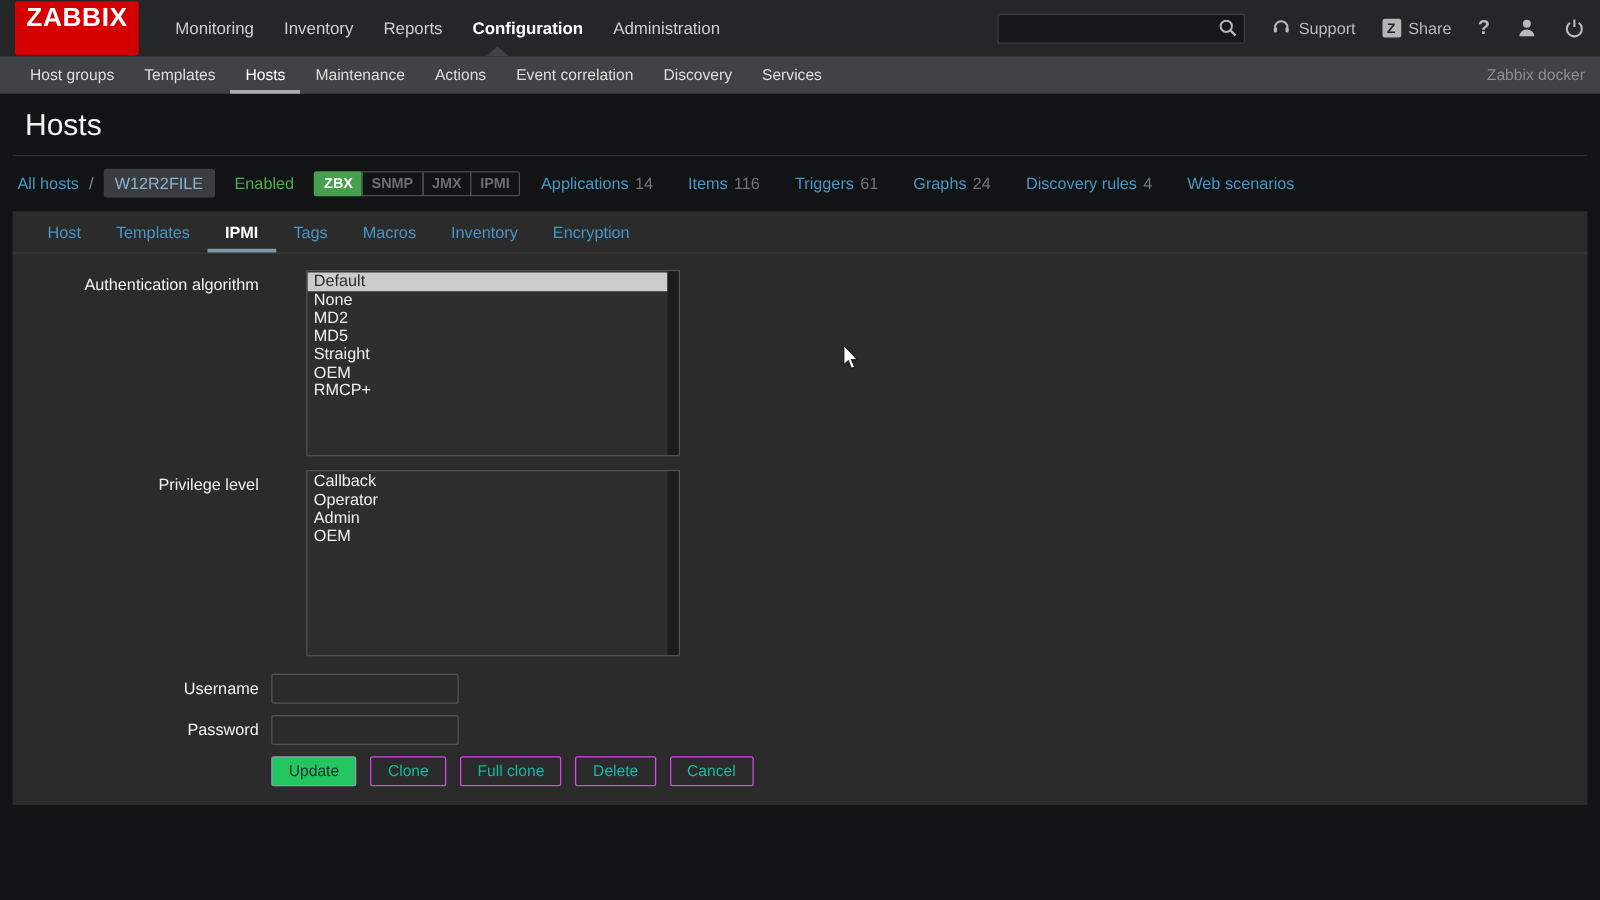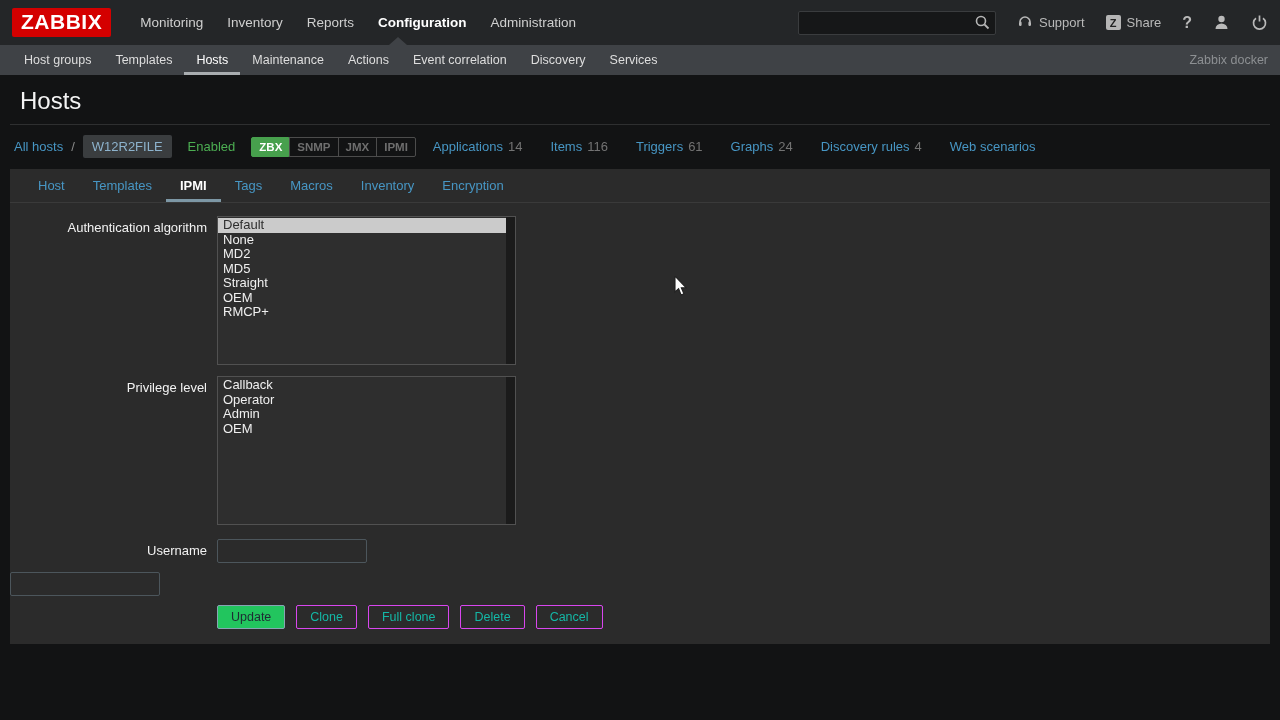--- a/index.html
+++ b/index.html
@@ -12,21 +12,21 @@
   }
   a { text-decoration:none; }
 
   
   .topbar {
     height:45px; background:#242628;
     display:flex; align-items:center; padding:0 12px;
   }
   .logo {
     background:#d40000; color:#fff; font-weight:bold;
-    font-size:21px; letter-spacing:.5px; padding:2px 9px 4px;
+    font-size:21px; letter-spacing:.5px; padding:2px 9px 17px;
     border-radius:2px; line-height:1.1; cursor:pointer;
   }
   .topnav { display:flex; align-items:center; margin-left:17px; }
   .topnav .item {
     color:#cfcfcf; font-size:13.5px; padding:0 12px; cursor:pointer; white-space:nowrap;
   }
   .topnav .item.active { color:#ffffff; font-weight:bold; }
   .top-right { margin-left:auto; display:flex; align-items:center; gap:21px; }
   .searchbox {
     position:relative; width:198px; height:24px;
@@ -108,21 +108,21 @@
   .form-row {
     display:grid; grid-template-columns:197px 1fr; column-gap:10px;
     margin-bottom:11px; align-items:start;
   }
   .form-row.tight { margin-bottom:9px; }
   .form-row label {
     text-align:right; font-size:13px; color:#f2f2f2; padding-top:4px;
   }
   .listbox {
     width:299px; height:149px; background:#2e2e2e; border:1px solid #515151;
-    position:relative; overflow:hidden; cursor:pointer;
+    position:relative; overflow:hidden; cursor:pointer;margin-left:28px;
   }
   .listbox .options { width:calc(100% - 9px); padding-top:1px; }
   .listbox .opt {
     font-size:13px; line-height:14.5px; padding:0 5px; color:#efefef; white-space:nowrap;
   }
   .listbox .opt.active { background:#cbcbcb; color:#2e2e2e; }
   .listbox .scrolltrack {
     position:absolute; top:0; right:0; bottom:0; width:9px; background:#1b1b1b;
   }
   .txt-input {
@@ -295,20 +295,21 @@
           <div class="scrolltrack"></div>
         </div>
       </div>
 
       <div class="form-row tight">
         <label>Username</label>
         <div><input class="txt-input" type="text" value="" style=""></div>
       </div>
 
       <div class="form-row tight">
+        <label>Password</label>
         <div><input class="txt-input" type="text" value="" style=""></div>
       </div>
 
       <div class="form-row" style="margin-bottom:0;">
         <span></span>
         <div class="btn-row">
 
         <button class="btn primary">Update</button>
             <button class="btn alt">Clone</button>
             <button class="btn alt">Full clone</button>

